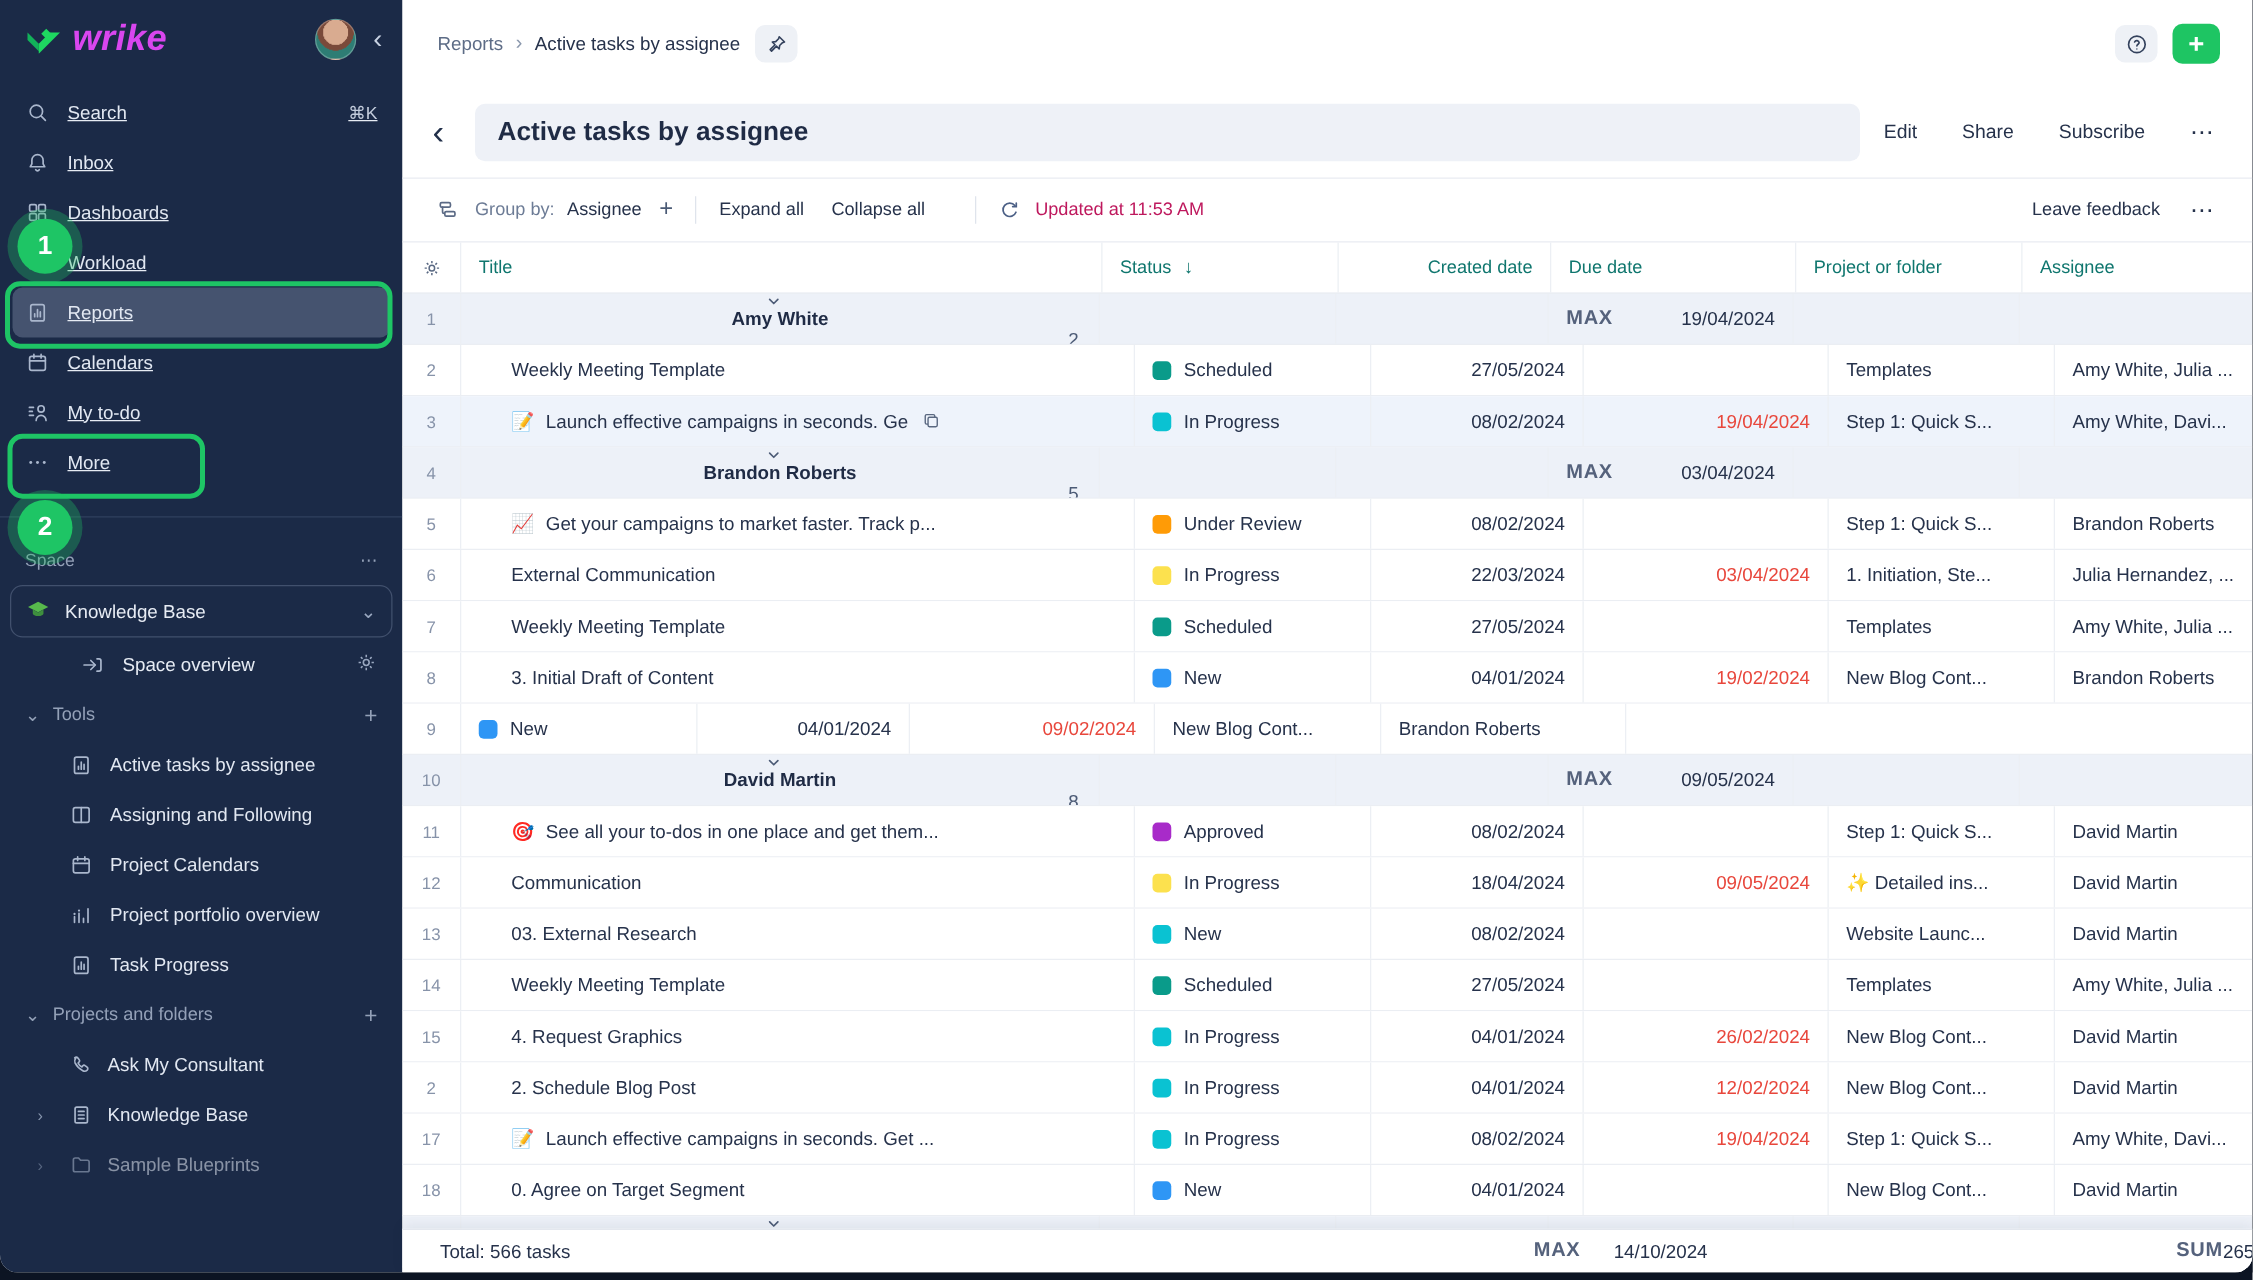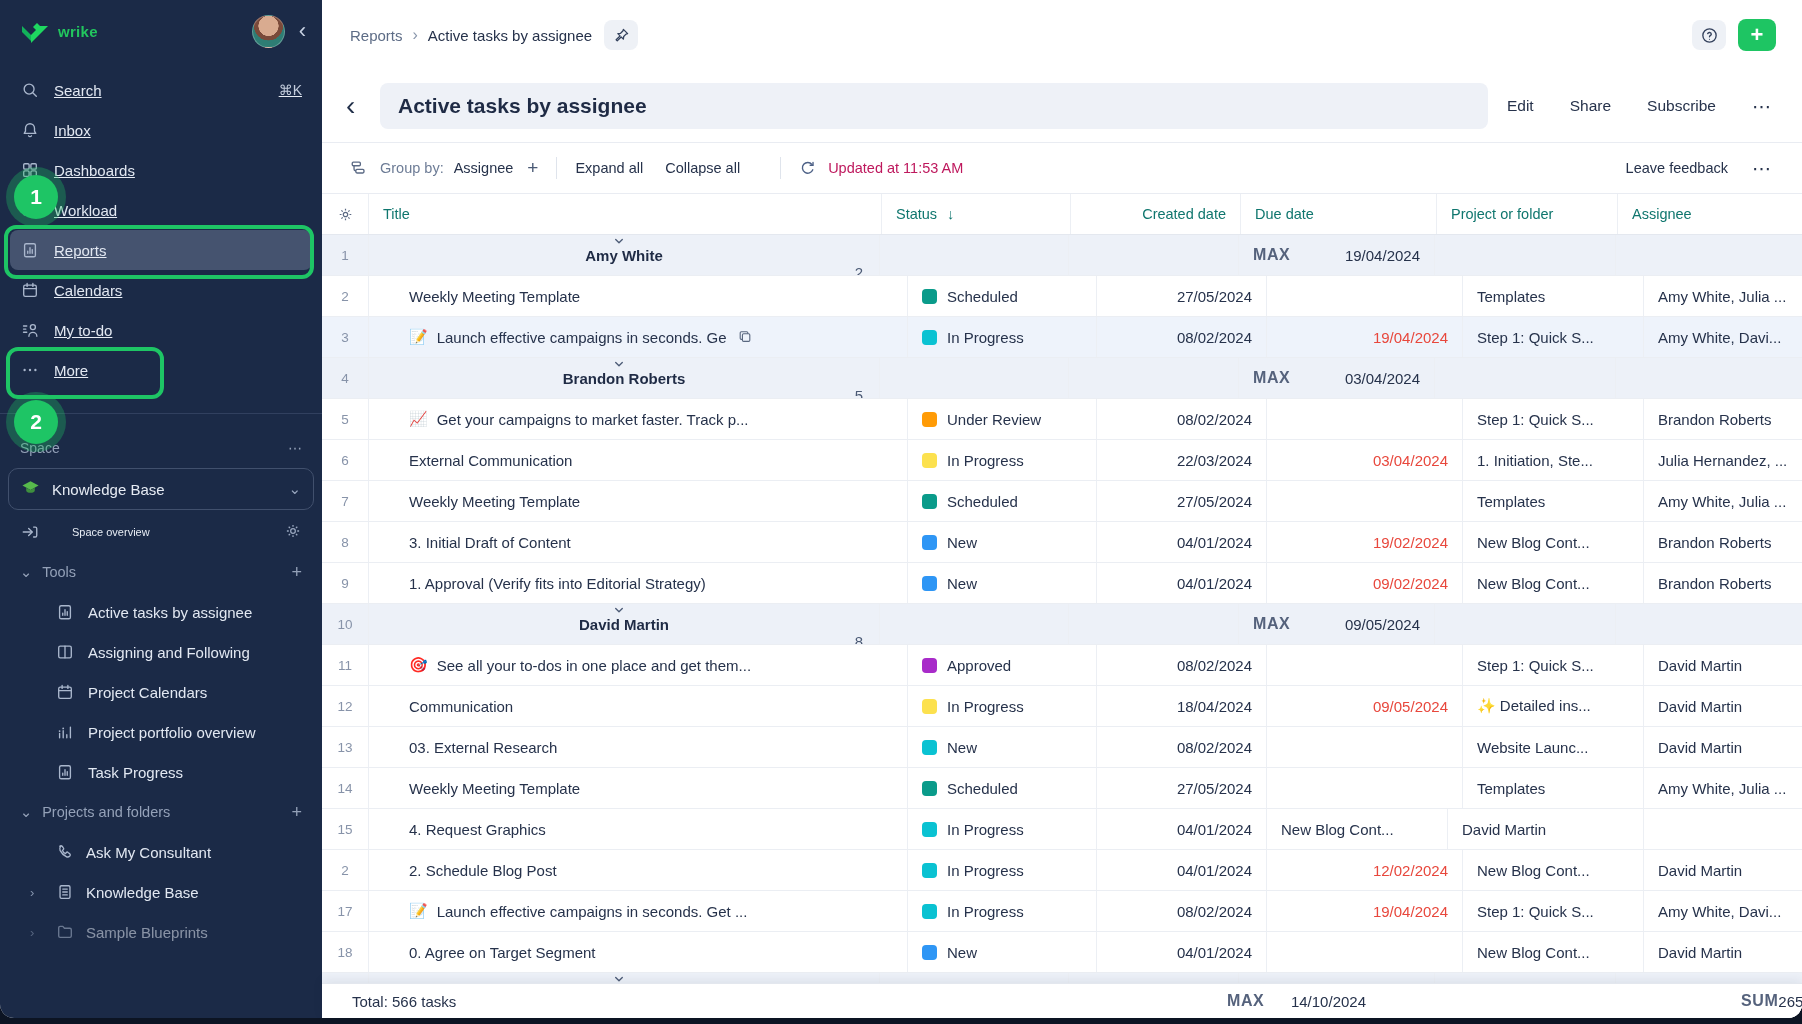--- a/index.html
+++ b/index.html
@@ -2,36 +2,36 @@
 <html><head>
 <meta charset="utf-8">
 <style>
   html,body{margin:0;padding:0;background:#0c1423;font-family:"Liberation Sans",sans-serif;}
   .app{width:1802px;height:1018px;display:flex;overflow:hidden;border-radius:0 0 14px 14px;position:relative;background:#fff;}
 
   
   .sidebar{width:322px;flex-shrink:0;background:#1b2a47;color:#e7ecf4;position:relative;overflow:hidden;}
   .sb-header{height:62px;display:flex;align-items:center;padding:0 16px 0 20px;}
   .logo{display:flex;align-items:center;gap:8px;cursor:pointer;}
-  .logo-text{font-size:15px;font-weight:bold;color:#22c55e;letter-spacing:.3px;}
+  .logo-text{font-size:29px;font-weight:bold;color:#d946ef;letter-spacing:.3px;font-style:italic;}
   .avatar{margin-left:auto;width:31px;height:31px;border-radius:50%;background:
     radial-gradient(circle at 50% 32%, #d9ab90 0 38%, #7a4a3a 39% 55%, #2e7d74 56% 100%);
     border:1px solid rgba(255,255,255,.25);}
   .collapse{margin-left:14px;font-size:22px;color:#c7d1e2;cursor:pointer;line-height:1;}
   .sb-nav{padding-top:8px;text-decoration:underline;}
   .sb-row{height:40px;margin:0 10px;padding:0 10px;border-radius:8px;display:flex;align-items:center;gap:14px;font-size:15px;color:#e2e8f2;cursor:pointer;}
   .sb-row .ic{width:20px;height:20px;color:#aab7cd;display:flex;align-items:center;justify-content:center;flex-shrink:0;}
   .sb-row.sel{background:#45536f;}
   .sb-row .shortcut{margin-left:auto;color:#c3ccdc;font-size:14px;}
   .sb-divider{border-top:1px solid #31405f;margin:23px 0 0 0;}
   .sb-label-row{margin-top:18px;height:32px;display:flex;align-items:center;padding:0 20px;color:#94a1b8;font-size:14px;}
   .sb-label-row .right{margin-left:auto;color:#94a1b8;}
   .space-box{margin:4px 8px 2px 8px;height:40px;border:1px solid #41506d;border-radius:10px;display:flex;align-items:center;gap:12px;padding:0 12px;font-size:15px;cursor:pointer;}
   .space-box .chev{margin-left:auto;color:#9aa8c0;}
-  .sb-item{height:40px;display:flex;align-items:center;gap:32px;padding:0 20px;font-size:11px;cursor:pointer;}
+  .sb-item{height:40px;display:flex;align-items:center;gap:14px;padding:0 20px;font-size:15px;cursor:pointer;margin-left:44px;}
   .sb-item .ic{width:20px;height:20px;color:#aab7cd;display:flex;align-items:center;justify-content:center;flex-shrink:0;}
   .sb-item .right{margin-left:auto;color:#9aa8c0;}
   .sb-section{height:40px;display:flex;align-items:center;gap:10px;padding:0 20px;font-size:14.5px;color:#94a1b8;cursor:pointer;}
   .sb-section .right{margin-left:auto;font-size:18px;color:#94a1b8;}
   .sb-tool{height:40px;display:flex;align-items:center;gap:14px;padding:0 20px 0 56px;font-size:15px;color:#e2e8f2;cursor:pointer;}
   .sb-tool .ic{width:18px;height:18px;color:#aab7cd;flex-shrink:0;display:flex;align-items:center;justify-content:center;}
   .sb-proj{height:40px;display:flex;align-items:center;gap:12px;padding:0 20px 0 30px;font-size:15px;color:#e2e8f2;cursor:pointer;}
   .sb-proj .chv{width:14px;color:#8694ad;font-size:13px;flex-shrink:0;}
   .sb-proj .ic{width:18px;height:18px;color:#aab7cd;flex-shrink:0;display:flex;align-items:center;justify-content:center;}
   .sb-proj.dim{opacity:.55;}
@@ -576,23 +576,20 @@
           <div class="c c-due">
             <span class="due-flex">
               <span class="date overdue">19/02/2024</span>
             </span>
           </div>
           <div class="c c-project">New Blog Cont...</div>
           <div class="c c-assignee">Brandon Roberts</div>
         </div>
         <div class="row">
           <div class="c c-num">9</div>
-          <div class="c c-title task">
-            <span>1. Approval (Verify fits into Editorial Strategy)</span>
-          </div>
           <div class="c c-status">
             <span class="sq" style="background: rgb(46, 150, 245);"></span>
             <span>New</span>
           </div>
           <div class="c c-created">04/01/2024</div>
           <div class="c c-due">
             <span class="due-flex">
               <span class="date overdue">09/02/2024</span>
             </span>
           </div>
@@ -685,20 +682,25 @@
         <div class="row">
           <div class="c c-num">15</div>
           <div class="c c-title task">
             <span>4. Request Graphics</span>
           </div>
           <div class="c c-status">
             <span class="sq" style="background: rgb(10, 194, 210);"></span>
             <span>In Progress</span>
           </div>
           <div class="c c-created">04/01/2024</div>
+          <div class="c c-due">
+            <span class="due-flex">
+              <span class="date overdue">26/02/2024</span>
+            </span>
+          </div>
           <div class="c c-project">New Blog Cont...</div>
           <div class="c c-assignee">David Martin</div>
         </div>
         <div class="row">
           <div class="c c-num">2</div>
           <div class="c c-title task">
             <span>2. Schedule Blog Post</span>
           </div>
           <div class="c c-status">
             <span class="sq" style="background: rgb(10, 194, 210);"></span>

